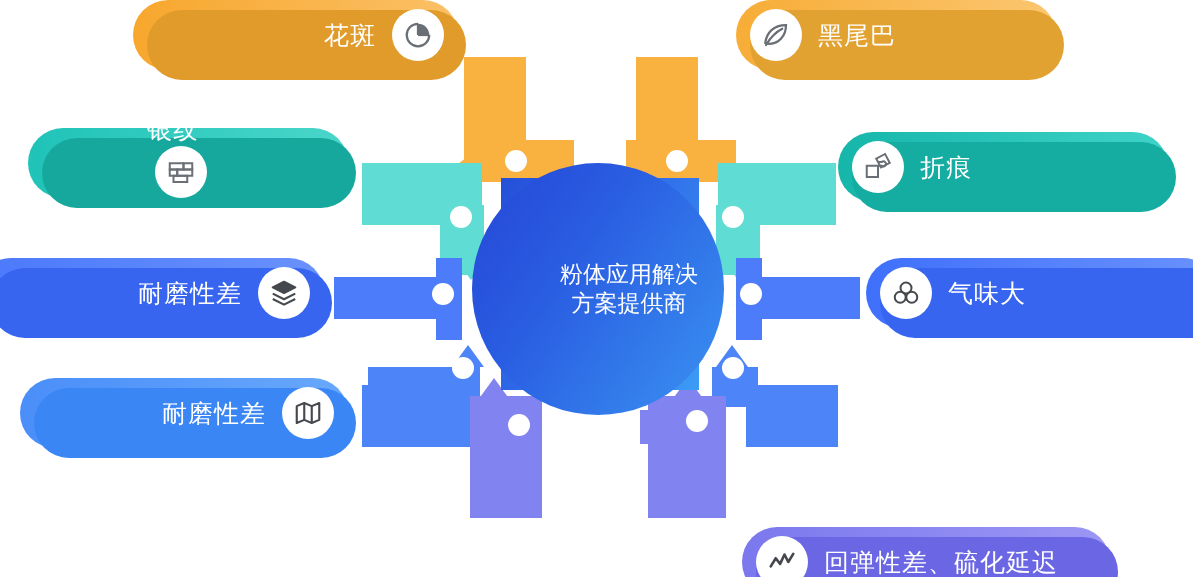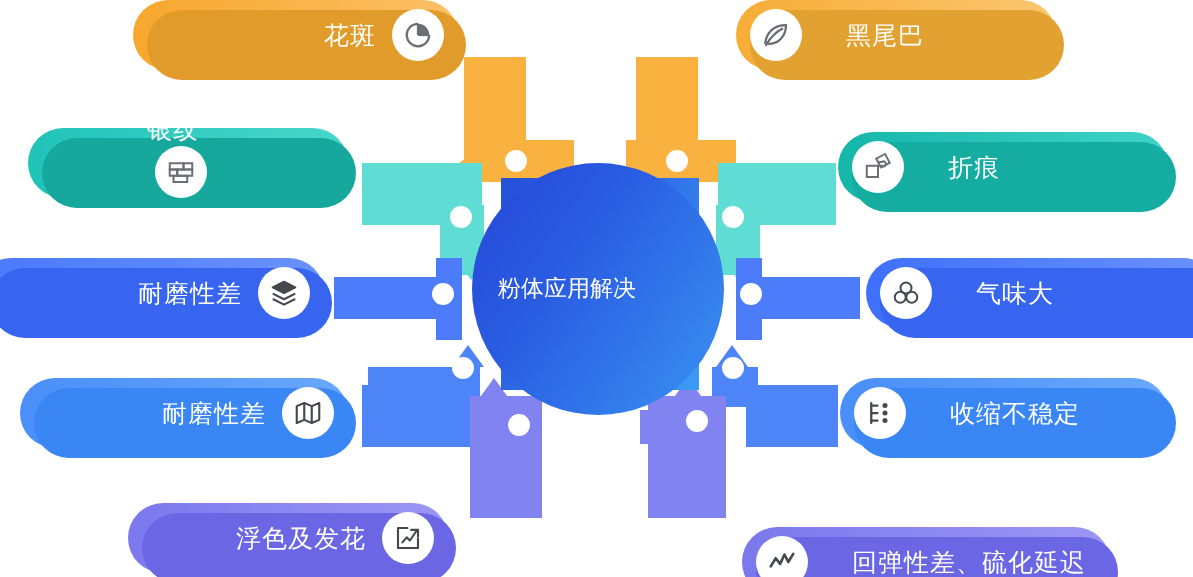--- a/index.html
+++ b/index.html
@@ -33,33 +33,33 @@
     display:flex;align-items:center;justify-content:center;
     flex:0 0 auto;position:relative;z-index:4;
     box-shadow:0 0 0 0 rgba(0,0,0,0);
   }
   .badge svg{display:block;}
 
   
   .pill.right-al{justify-content:flex-end;padding-right:14px;}
   .pill.right-al .txt{margin-right:16px;}
   
-  .pill.left-al{justify-content:flex-start;padding-left:14px;gap:28px;}
+  .pill.left-al{justify-content:flex-start;padding-left:14px;}
   .pill.left-al .txt{margin-left:16px;}
 
   
   #center-square{
     position:absolute;left:501px;top:178px;width:198px;height:212px;
     background:linear-gradient(120deg,#2550d8 0%,#2f6ae8 45%,#3b9cf5 100%);
     z-index:4;
   }
   #center-circle{
     position:absolute;left:472px;top:163px;width:252px;height:252px;border-radius:50%;
     background:linear-gradient(125deg,#2546d6 0%,#2a5ee2 40%,#3a93f2 100%);
-    display:flex;align-items:center;justify-content:flex-start;text-align:center;
+    display:flex;align-items:center;justify-content:flex-end;text-align:center;
     color:#fff;font-size:23px;line-height:1.28;z-index:5;
   }
   #center-circle .ctxt{width:190px;}
 
   
   .conn{position:absolute;z-index:2;}
   .blk{position:absolute;}
   .dot{position:absolute;width:22px;height:22px;border-radius:50%;background:#fff;z-index:3;}
   .arw{position:absolute;width:0;height:0;}
 </style>
@@ -133,20 +133,21 @@
     <div class="blk" style="left:648px;top:396px;width:78px;height:122px;background:#8183f0;"></div>
     <div class="blk" style="left:640px;top:410px;width:50px;height:34px;background:#8183f0;"></div>
     <div class="arw" style="left:672px;top:378px;border-left:16px solid transparent;border-right:16px solid transparent;border-bottom:22px solid #8183f0;"></div>
     <div class="dot" style="left:686px;top:410px;"></div>
   </div>
 
   <div id="center-square"></div>
   <div id="center-circle">
     <div class="ctxt">
       <div>粉体应用解决</div>
+      <div>方案提供商</div>
     </div>
   </div>
 
   <div class="pill right-al" style="left:133px;top:0px;width:325px;height:70px;background:linear-gradient(90deg,#f7a72d,#fbc066);">
     <div class="shade" style="background:#e09b2a;"></div>
     <span class="txt">花斑</span>
     <span class="badge">
       <svg width="30" height="30" viewBox="0 0 24 24" fill="none" stroke="#6a6f75" stroke-width="1.8">
         <path d="M12 3a9 9 0 1 0 9 9"></path>
           <path d="M12 12V3a9 9 0 0 1 9 9h-9z" fill="#6a6f75" stroke="none"></path>
@@ -223,47 +224,21 @@
     <div class="shade" style="background:#3a86f5;"></div>
     <span class="txt">耐磨性差</span>
     <span class="badge">
       <svg width="30" height="30" viewBox="0 0 24 24" fill="none" stroke="#45494e" stroke-width="1.7" stroke-linejoin="round">
         <path d="M3 6.5 9 4l6 2.5L21 4v13.5L15 20l-6-2.5L3 20z"></path>
         <path d="M9 4v13.5M15 6.5V20"></path>
       </svg>
     </span>
   </div>
 
-  <div class="pill left-al" style="left:840px;top:378px;width:328px;height:70px;background:linear-gradient(90deg,#4a8ef9,#68a8fb);">
-    <div class="shade" style="background:#3a86f5;"></div>
-    <span class="badge">
-      <svg width="30" height="30" viewBox="0 0 24 24" fill="none" stroke="#45494e" stroke-width="1.8" stroke-linecap="round">
-        <path d="M5 4v16"></path>
-          <path d="M5 12h5"></path>
-          <path d="M5 6h5"></path>
-          <path d="M5 18h5"></path>
-        <circle cx="16" cy="6" r="2" fill="#45494e" stroke="none"></circle>
-        <circle cx="16" cy="12" r="2" fill="#45494e" stroke="none"></circle>
-        <circle cx="16" cy="18" r="2" fill="#45494e" stroke="none"></circle>
-      </svg>
-    </span>
-    <span class="txt">收缩不稳定</span>
-  </div>
-
-  <div class="pill right-al" style="left:128px;top:503px;width:320px;height:70px;background:linear-gradient(90deg,#7b78ee,#9c97f4);">
-    <div class="shade" style="background:#6a66e4;"></div>
-    <span class="txt">浮色及发花</span>
-    <span class="badge">
-      <svg width="30" height="30" viewBox="0 0 24 24" fill="none" stroke="#45494e" stroke-width="1.7" stroke-linecap="round" stroke-linejoin="round">
-        <path d="M20 12.5V20H4V4h7.5"></path>
-        <path d="M7.5 15.5 11 11.5l2.5 2.5L19 6"></path>
-        <path d="M14.5 5.5H20v5.5"></path>
-      </svg>
-    </span>
-  </div>
+
 
   <div class="pill left-al" style="left:742px;top:527px;width:368px;height:70px;background:linear-gradient(90deg,#7b78ee,#9c97f4);">
     <div class="shade" style="background:#6a66e4;"></div>
     <span class="badge">
       <svg width="30" height="30" viewBox="0 0 24 24" fill="none" stroke="#45494e" stroke-width="2.1" stroke-linecap="round" stroke-linejoin="round">
         <path d="M3 15.5 7 9l3.5 4.5L14 6l3 6 4-6.5"></path>
       </svg>
     </span>
     <span class="txt">回弹性差、硫化延迟</span>
   </div>

